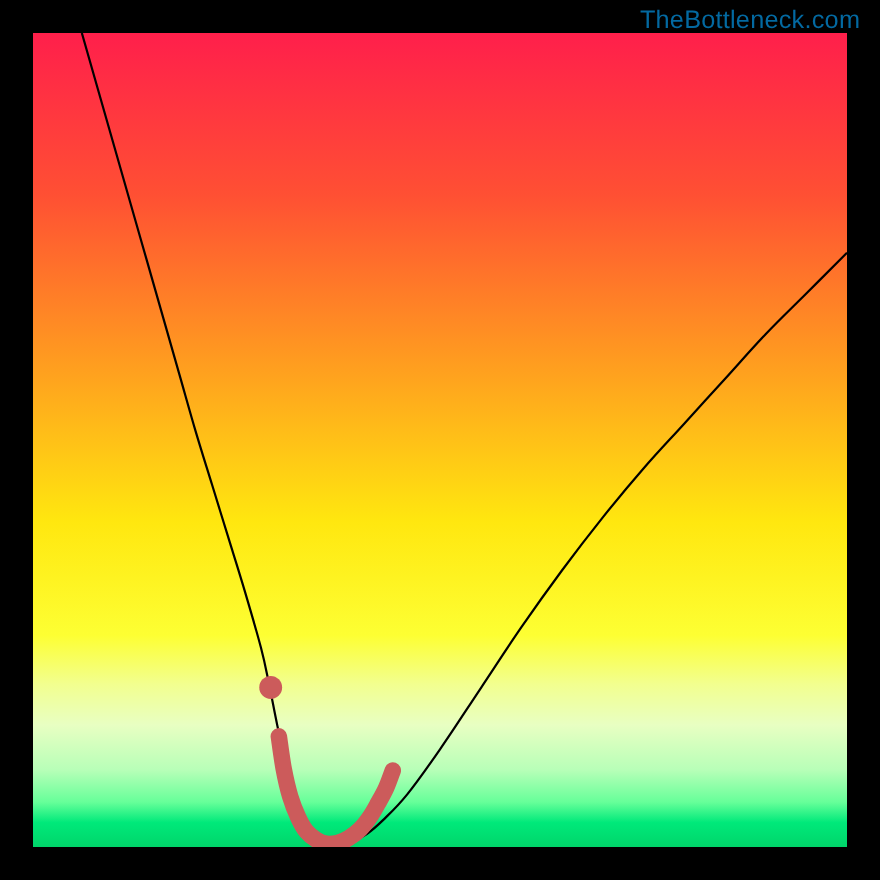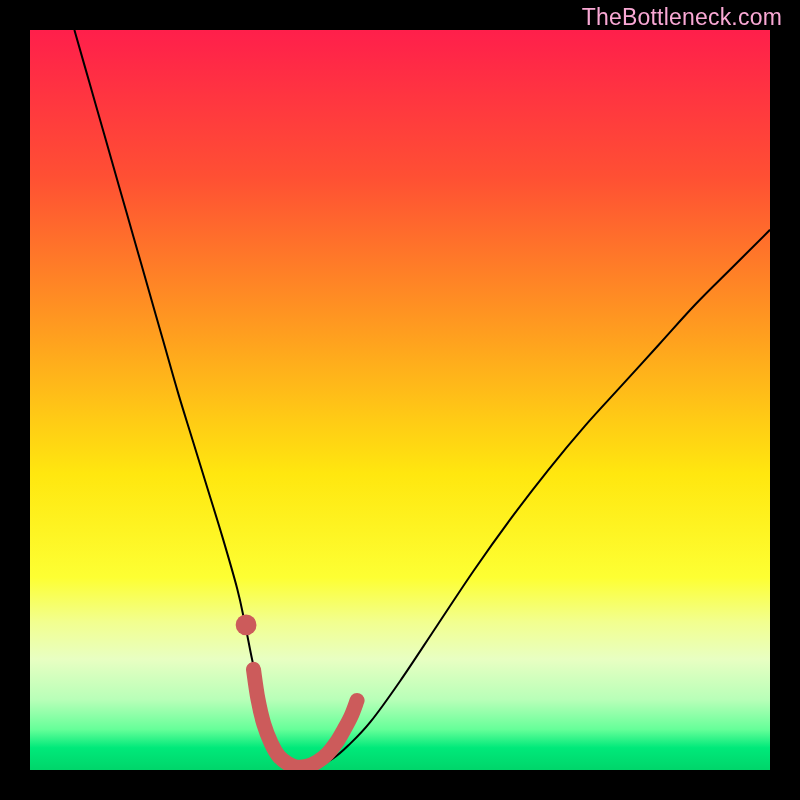--- a/index.html
+++ b/index.html
@@ -23,21 +23,21 @@
     top: 30px;
     left: 30px;
     width: 740px;
     height: 740px;
     overflow: hidden;
   }
   .watermark {
     position: absolute;
     top: 4px;
     right: 18px;
-    color: #f9a8d4;
+    color: #0369a1;
     font-size: 23px;
     font-weight: 500;
     letter-spacing: 0.2px;
   }
   svg { display: block; }
 </style>
 </head>
 <body>
 
 <div class="frame">

